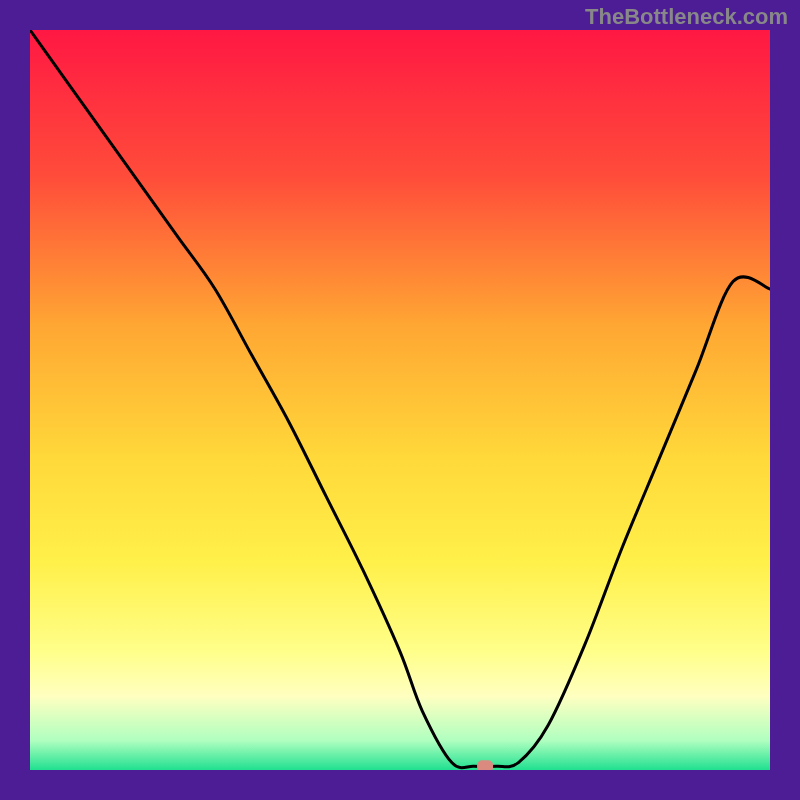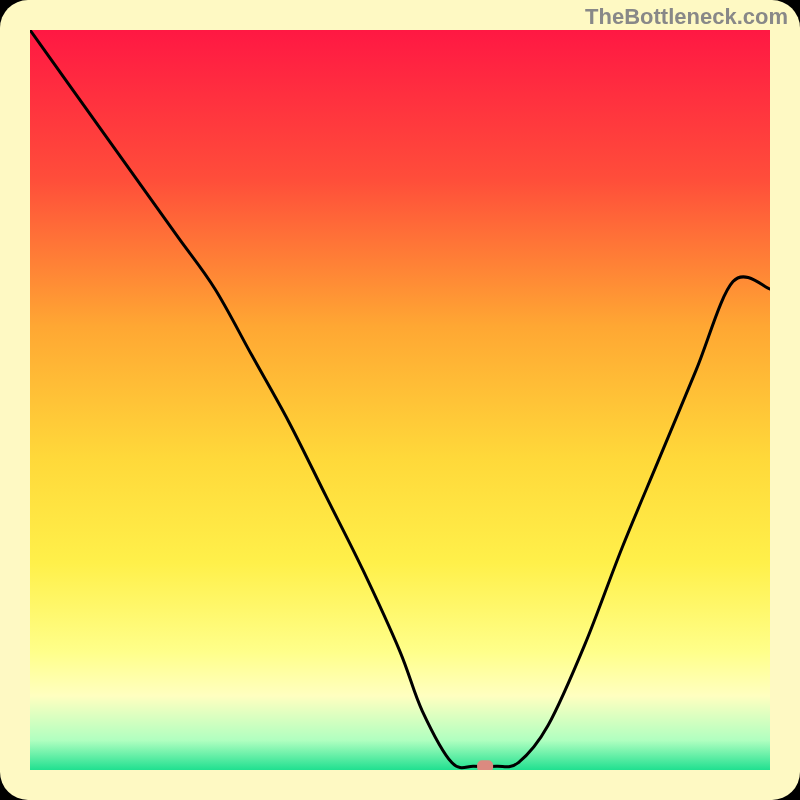--- a/index.html
+++ b/index.html
@@ -1,22 +1,21 @@
 <!DOCTYPE html>
 <html><head>
 <meta charset="utf-8">
 <style>
   * { margin: 0; padding: 0; box-sizing: border-box; }
   html, body { width: 800px; height: 800px; overflow: hidden; background: #000; }
   .frame {
     width: 800px;
     height: 800px;
-    background: #fef9c3;
+    background: #4c1d95;
     position: relative;
-    border-radius: 28px;
   }
   .watermark {
     position: absolute;
     top: 4px;
     right: 12px;
     font-family: Arial, Helvetica, sans-serif;
     font-size: 22px;
     font-weight: bold;
     color: #888888;
     letter-spacing: 0px;

